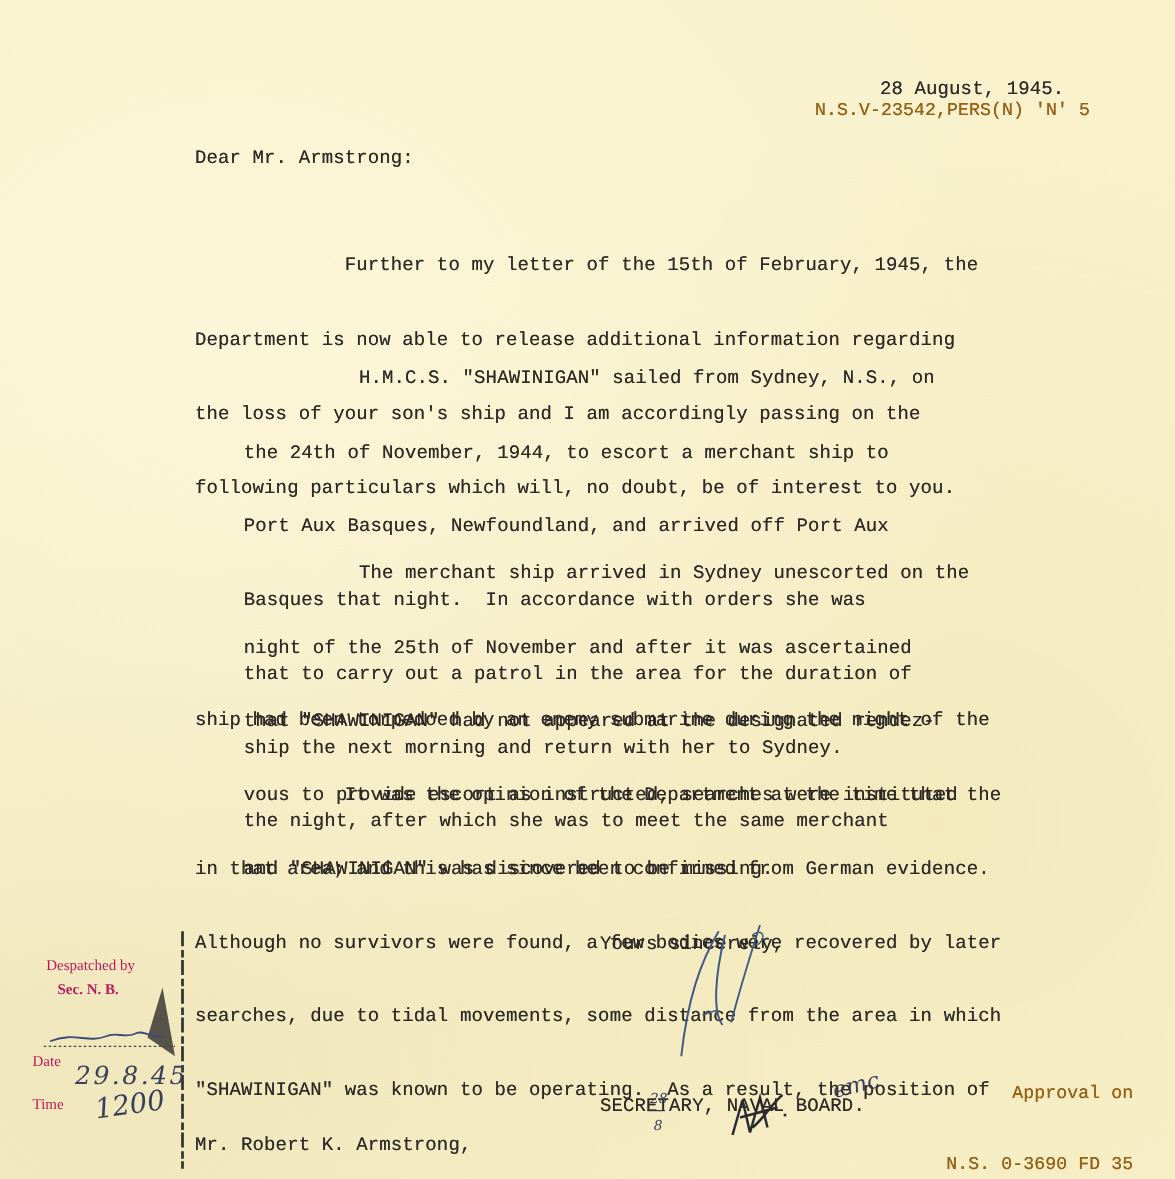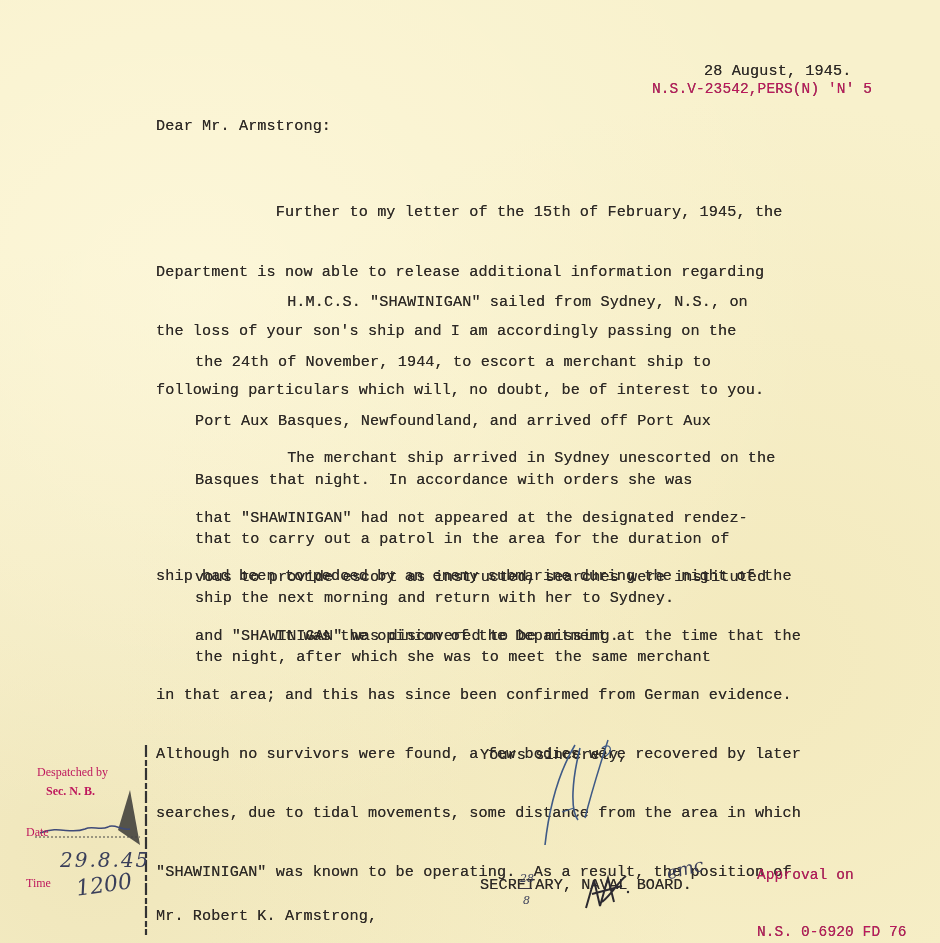--- a/index.html
+++ b/index.html
@@ -17,21 +17,21 @@
     .tw {
       position: absolute;
       font-family: "Liberation Mono", "DejaVu Sans Mono", monospace;
       font-size: 15.2px;
       line-height: 19.7px;
       white-space: pre;
       color: #2d2926;
       letter-spacing: 0.1px;
       text-shadow: 0 0 0.4px rgba(30,25,20,0.7);
     }
-    .light { color: #be185d; font-weight: normal; }
+    .light { color: #a16207; font-weight: normal; text-align: right; }
     .line { display: block; }
     .hand {
       position: absolute;
       font-family: "DejaVu Serif", serif;
       font-style: italic;
       color: #3a3f5a;
     }
     .stamp {
       position: absolute;
       font-family: Liberation Serif, serif;
@@ -60,20 +60,21 @@
   <span class="line">the 24th of November, 1944, to escort a merchant ship to</span>
   <span class="line">Port Aux Basques, Newfoundland, and arrived off Port Aux</span>
   <span class="line">Basques that night.  In accordance with orders she was</span>
   <span class="line">that to carry out a patrol in the area for the duration of</span>
   <span class="line">ship the next morning and return with her to Sydney.</span>
   <span class="line">the night, after which she was to meet the same merchant</span>
 </div>
 
 <div class="tw" style="left:195px; top:410px;">
   <span class="line">          The merchant ship arrived in Sydney unescorted on the</span>
+  <span class="line">night of the 25th of November and after it was ascertained</span>
   <span class="line">that "SHAWINIGAN" had not appeared at the designated rendez-</span>
   <span class="line">vous to provide escort as instructed, searches were instituted</span>
   <span class="line">and "SHAWINIGAN" was discovered to be missing.</span>
 </div>
 
 <div class="tw" style="left:156px; top:528px;">
   <span class="line">ship had been torpedoed by an enemy submarine during the night of the</span>
   <span class="line">             It was the opinion of the Department at the time that the</span>
   <span class="line">in that area; and this has since been confirmed from German evidence.</span>
   <span class="line">Although no survivors were found, a few bodies were recovered by later</span>
@@ -101,37 +102,37 @@
 <div style="position:absolute; left:518px; top:888px; width:14px; border-top:1px solid #3a3540;"></div>
 <div class="hand" style="left:523px; top:894px; font-size:11px;">8</div>
 <svg width="50" height="40" style="left:582px; top:872px;">
   <path d="M4 36 L 12 8 L 18 34 L 26 6 L 32 30 M 10 22 L 40 14 M 20 30 C 30 22, 36 10, 44 4" stroke="#2c2a30" stroke-width="2" fill="none"></path>
   <circle cx="46" cy="20" r="1.2" fill="#2c2a30"></circle>
 </svg>
 <div class="hand" style="left:666px; top:858px; font-size:18px; transform:rotate(-14deg);">emc</div>
 
 <div class="tw light" style="left:757px; top:828px; font-size:14.5px; line-height:19px;">
   <span class="line">Approval on</span>
-  <span class="line">N.S. 0-6920 FD 76</span>
+  <span class="line">N.S. 0-3690 FD 35</span>
   
   
 </div>
 
 <div class="tw" style="left:156px; top:868px;">
   <span class="line">Mr. Robert K. Armstrong,</span>
   
   
 </div>
 
 <div class="stamp" style="left:37px; top:765px;">Despatched by</div>
 <div class="stamp" style="left:46px; top:784px; font-weight:bold;">Sec. N. B.</div>
 <svg width="30" height="200" style="left:140px; top:745px;">
   <path d="M6 0 L 6 190" stroke="#333" stroke-width="2.2" stroke-dasharray="12 3 6 2" fill="none"></path>
 </svg>
 <svg width="110" height="70" style="left:30px; top:785px;">
   <path d="M100 5 L 88 45 L 110 60 Z" fill="#3a3836" opacity="0.85"></path>
   <path d="M5 52 L 110 52" stroke="#444" stroke-width="1" stroke-dasharray="2 2" fill="none"></path>
   <path d="M10 48 C 30 40, 40 50, 55 44 C 62 40, 70 46, 78 42 C 84 38, 92 46, 100 44" stroke="#3f4a78" stroke-width="1.5" fill="none"></path>
 </svg>
-<div class="stamp" style="left:26px; top:825px;">Date</div>
+<div class="stamp" style="left:26px; top:842px;">Date</div>
 <div class="hand" style="left:60px; top:848px; font-size:20px; letter-spacing:2px;text-align:center;">29.8.45</div>
 <div class="stamp" style="left:26px; top:876px;">Time</div>
 <div class="hand" style="left:76px; top:872px; font-size:22px; transform:rotate(-8deg);">1200</div>
 
 </body></html>

